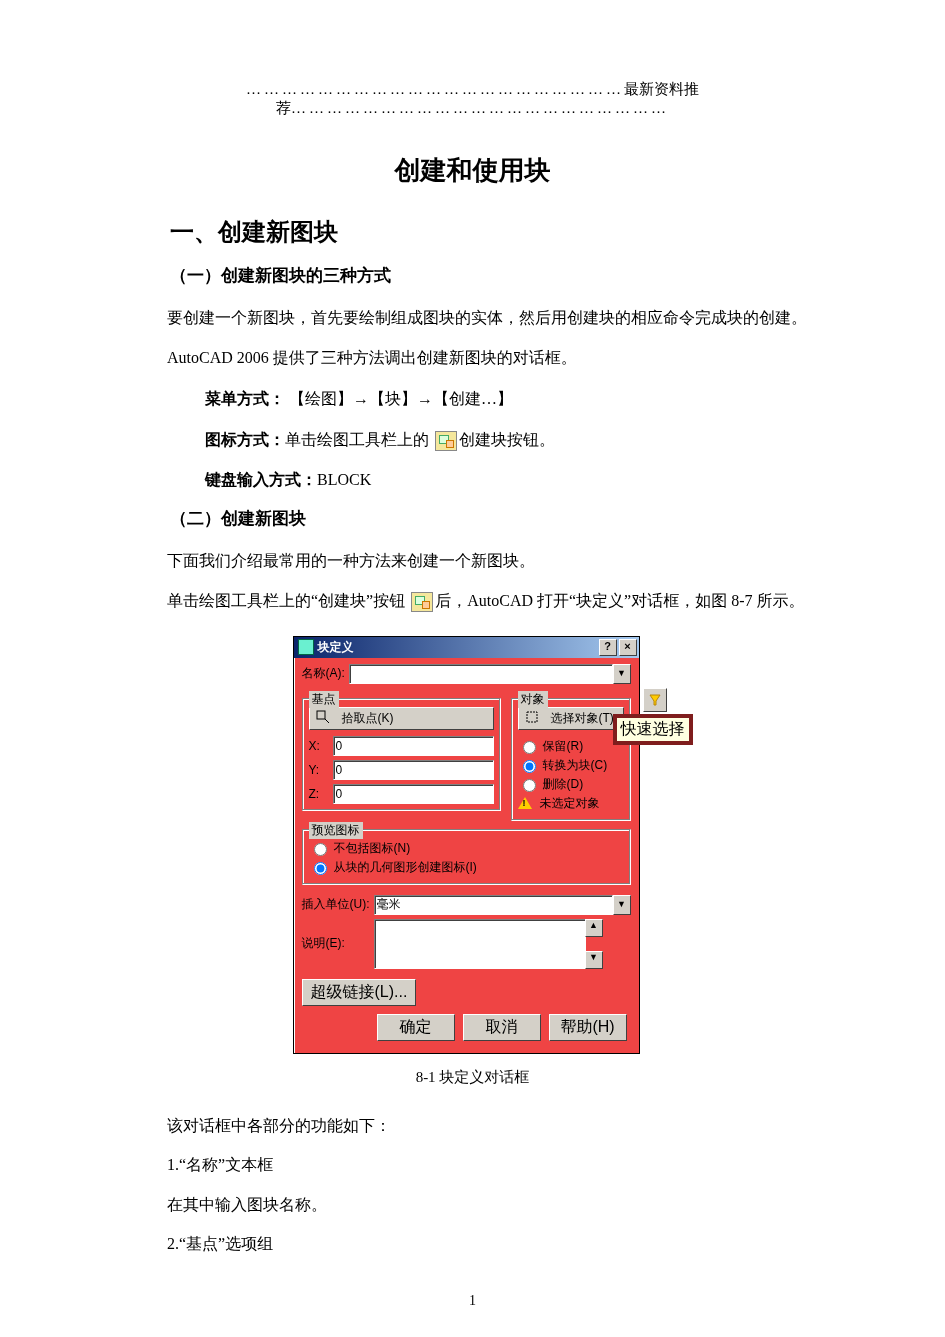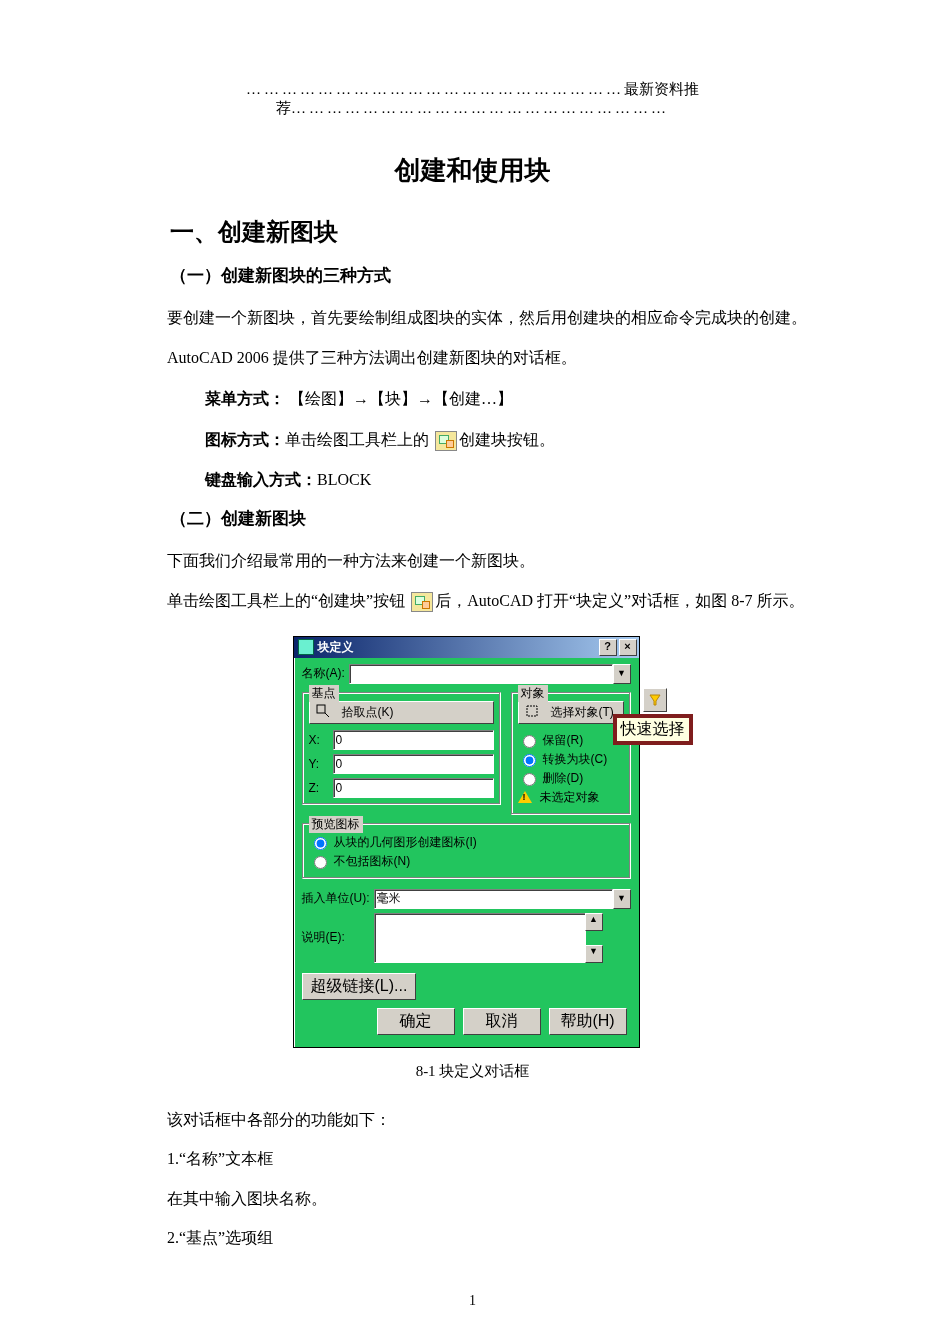--- a/index.html
+++ b/index.html
@@ -85,21 +85,21 @@
   .figure-wrap {
     margin: 18px auto 10px auto;
     width: 360px;
     position: relative;
   }
   
   .dialog {
     width: 345px;
     font-family: "Microsoft Sans Serif","SimSun",sans-serif;
     font-size: 12px;
-    background: #22c55e;
+    background: #ef4444;
     border: 1px solid #000;
     box-shadow: 1px 1px 0 #fff inset;
   }
   .titlebar {
     height: 21px;
     background: linear-gradient(to right, #0a246a, #a6caf0);
     color: #fff;
     display: flex;
     align-items: center;
     padding: 0 2px 0 4px;
@@ -145,21 +145,21 @@
     border:1px solid #fff;
     border-right-color:#404040; border-bottom-color:#404040;
     text-align:center; line-height:16px;
     font-size:9px;
   }
   .groupbox {
     border: 1px solid #808080;
     border-right-color:#fff; border-bottom-color:#fff;
     box-shadow: inset -1px -1px 0 #808080, inset 1px 1px 0 #fff;
     padding: 8px 6px 6px 6px;
-    margin-top: 4px;
+    margin-top: 10px;
     position: relative;
   }
   .groupbox > .legend {
     position: absolute;
     top: -8px; left: 6px;
     background: #d4d0c8;
     padding: 0 3px;
     font-size: 12px;
   }
   .two-col { display: flex; gap: 10px; }
@@ -364,26 +364,26 @@
                   <path d="M2 2 L12 2 L8 8 L8 12 L6 12 L6 8 Z" fill="#ffcc00" stroke="#b8860b"></path>
                 </svg>
             </div>
             <div class="tooltip">快速选择</div>
           </div>
         </div>
 
         <div class="groupbox" style="margin-top:8px;">
           <span class="legend">预览图标</span>
           <div class="radio-row">
+              <input type="radio" name="prev" style="">
+              <span>不包括图标(N)</span>
+            </div>
+          <div class="radio-row">
               <input type="radio" name="prev" checked="" style="">
               <span>从块的几何图形创建图标(I)</span>
-            </div>
-          <div class="radio-row">
-              <input type="radio" name="prev" style="">
-              <span>不包括图标(N)</span>
             </div>
         </div>
 
         <div class="row" style="margin-top:10px;">
           <span class="lbl" style="width:68px">插入单位(U):</span>
           <input class="textbox" value="毫米" style="">
           <span class="dropbtn">▼</span>
         </div>
         <div class="row" style="align-items:center;margin-top:4px;">
           <span class="lbl" style="width:68px">说明(E):</span>

